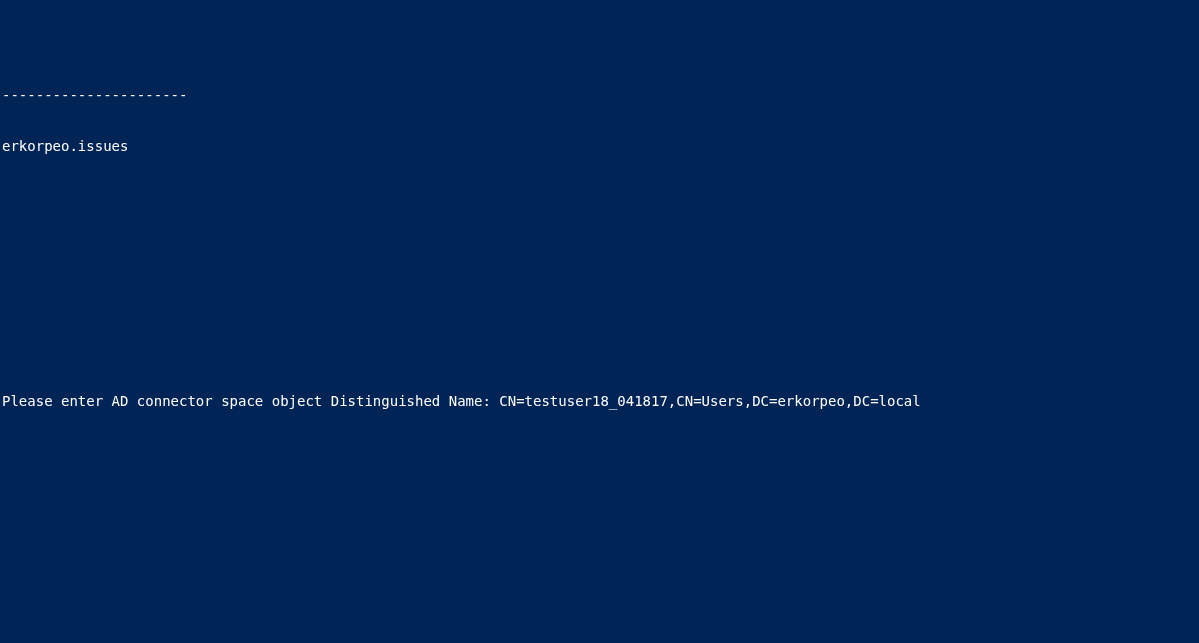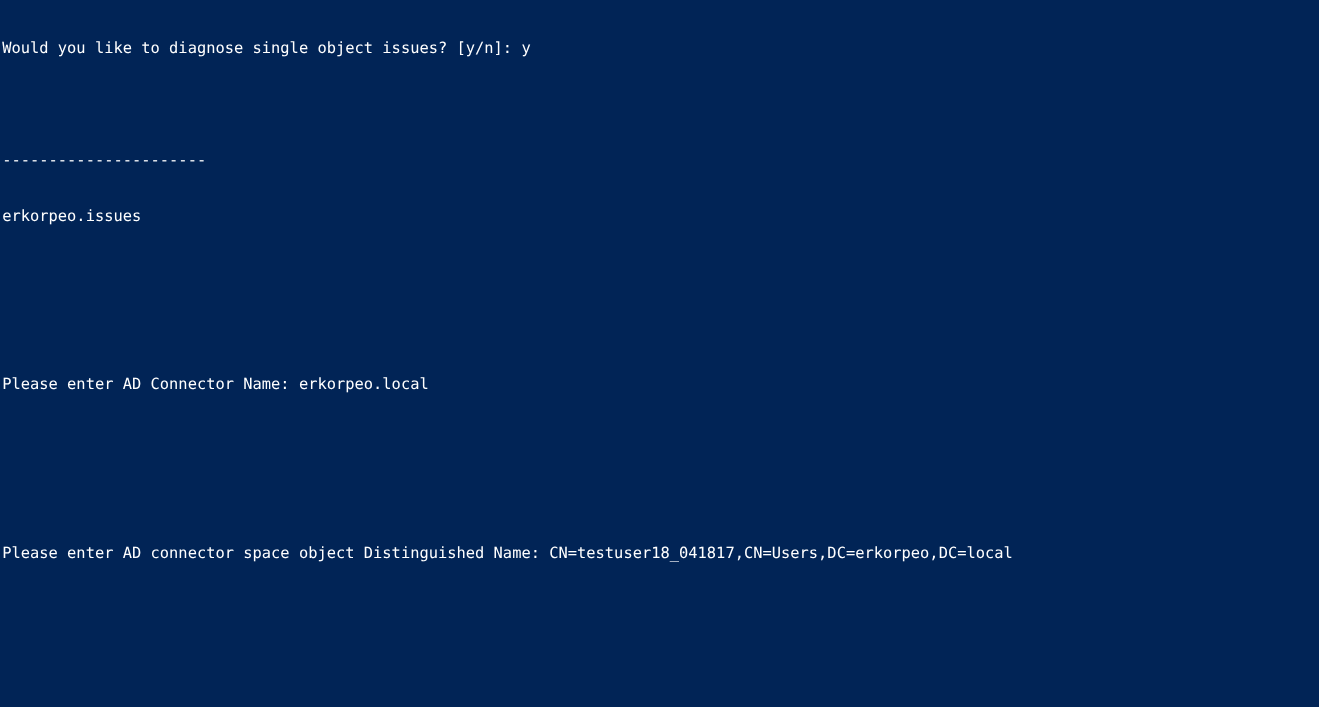--- a/index.html
+++ b/index.html
@@ -20,27 +20,25 @@
   }
   .line  { white-space: pre; }
   .green { color: #00ff00; }
   .white { color: #ffffff; }
   .spacer { height: 17px; }
 </style>
 </head>
 <body>
 
 <div class="terminal">
-  <div class="line white">Would you like to diagnose single object issues? [y/n]: y</div>
   <div class="spacer"></div>
   <div class="line white">----------------------</div>
   <div class="line white">erkorpeo.issues</div>
   <div class="spacer"></div>
   <div class="spacer"></div>
-  <div class="line white">Please enter AD Connector Name: erkorpeo.local</div>
   <div class="spacer"></div>
   <div class="spacer"></div>
   <div class="line white">Please enter AD connector space object Distinguished Name: CN=testuser18_041817,CN=Users,DC=erkorpeo,DC=local</div>
   
   
   
   
   
   
   

